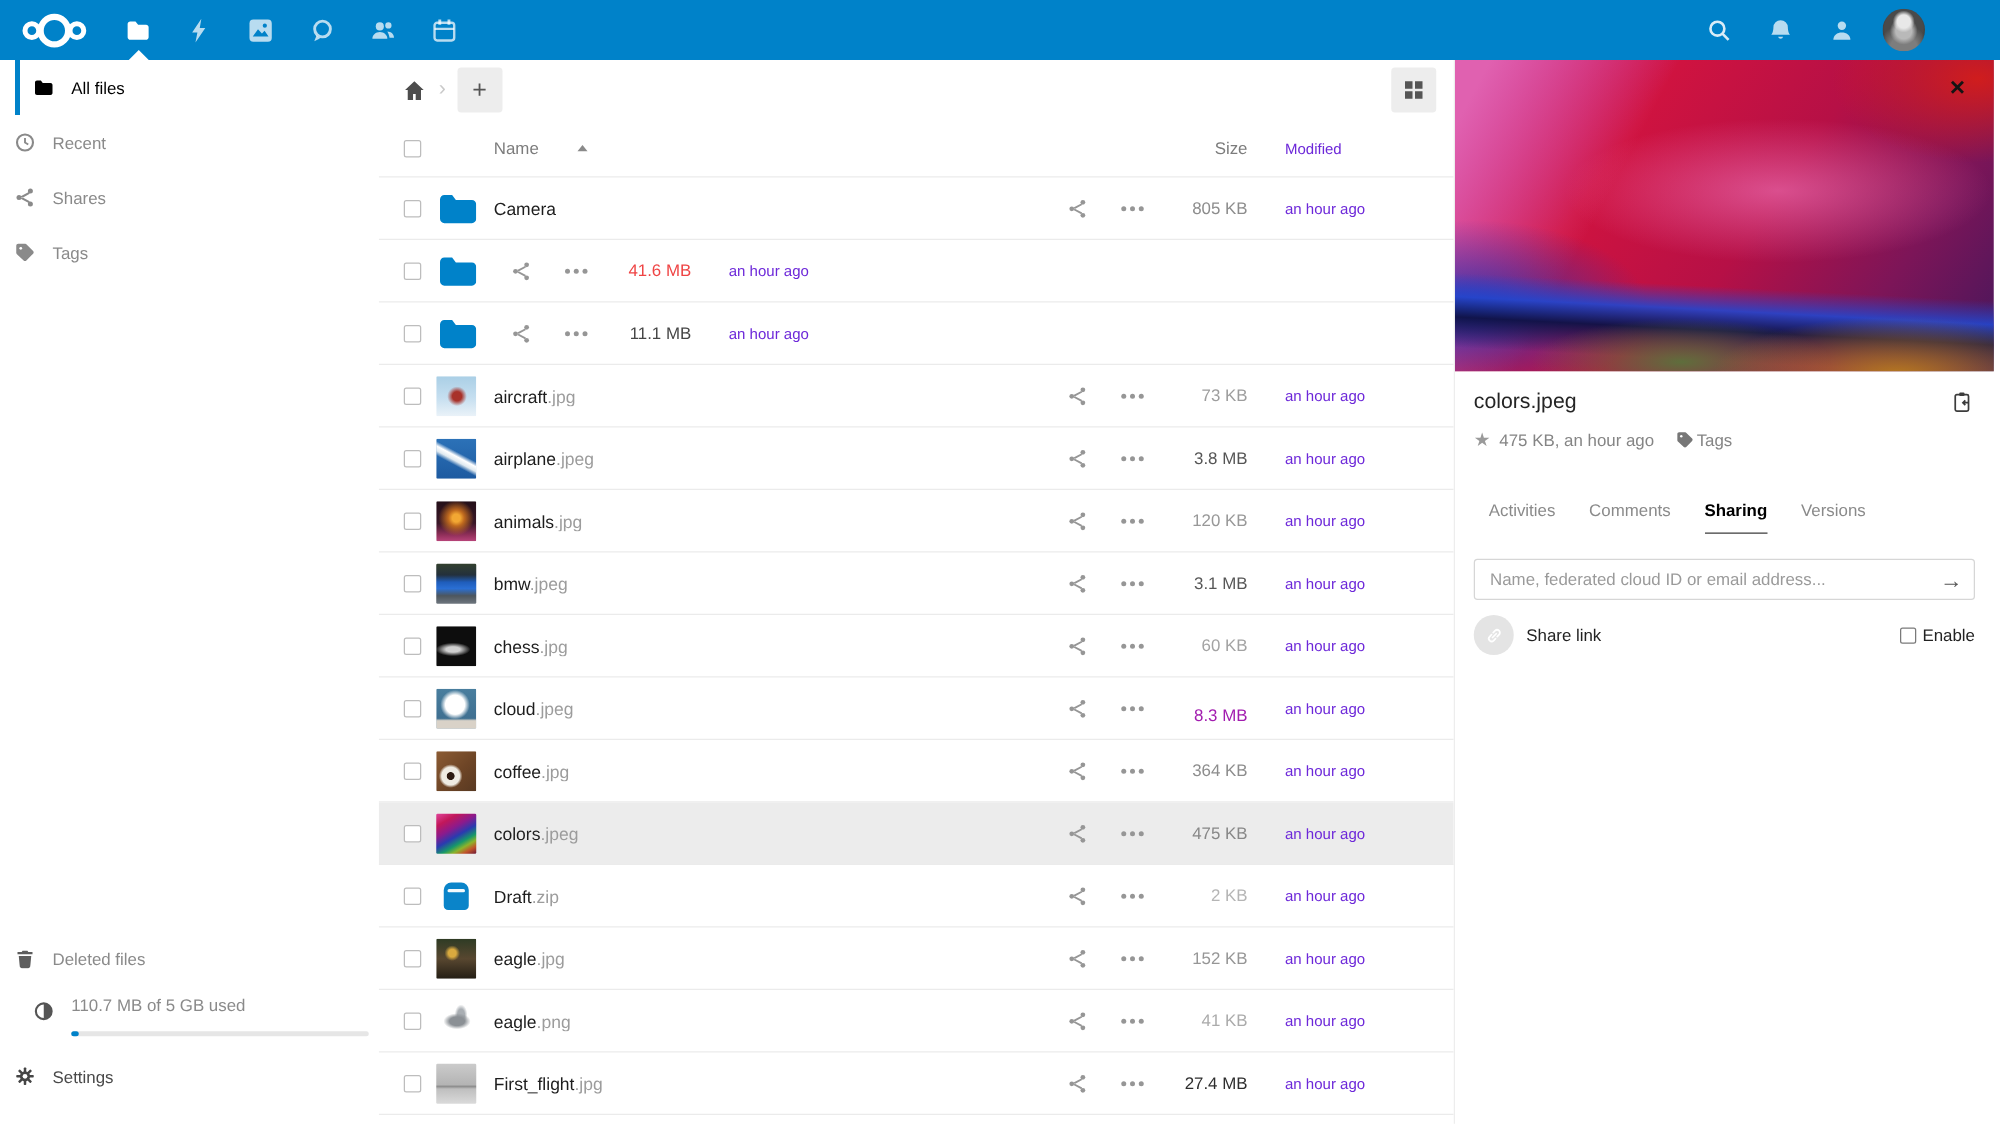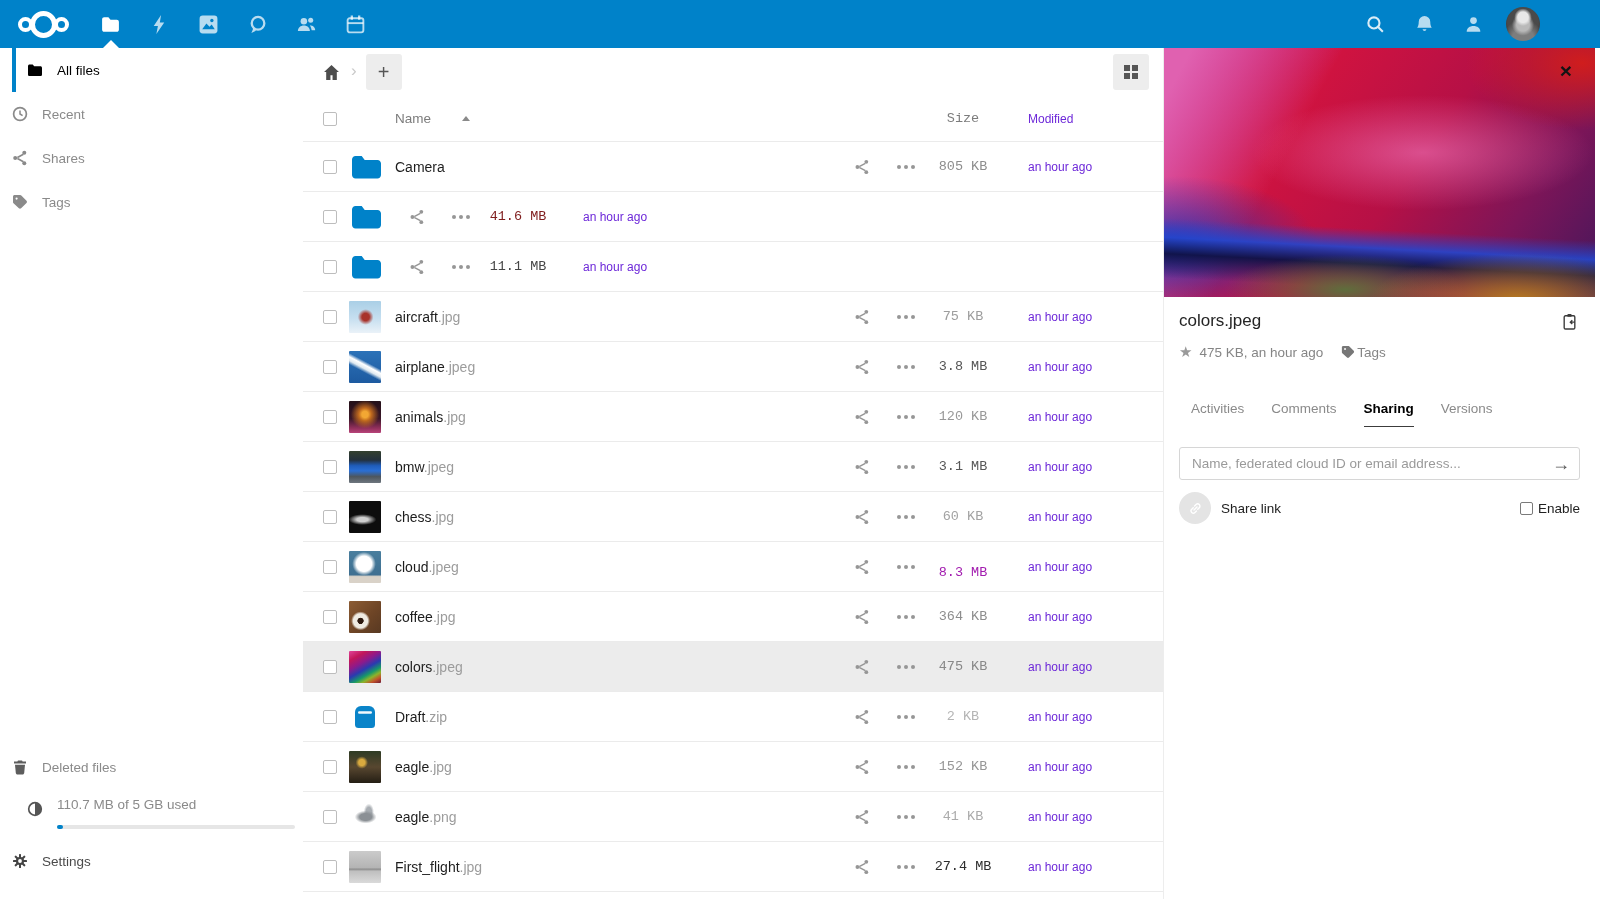--- a/index.html
+++ b/index.html
@@ -72,21 +72,21 @@
   .cb { width:14px; height:14px; border:1px solid #bdbdbd; border-radius:2px;
     background:#fff; display:inline-block; cursor:pointer; }
   .col-thumb { width:46px; display:flex; align-items:center; }
   .thumb { width:32px; height:32px; border-radius:1px; display:block; background-size:cover; }
   .thumb svg { width:32px; height:32px; display:block; }
   .col-name { flex:1; font-size:14px; color:#1d1d1d; white-space:nowrap; overflow:hidden;gap:24px; }
   .col-name .next { color:#9c9c9c; }
   .col-share { width:44px; display:flex; justify-content:center; cursor:pointer; }
   .col-menu { width:44px; display:flex; justify-content:center; gap:3px; cursor:pointer; }
   .col-menu i { width:4px; height:4px; border-radius:50%; background:#969696; }
-  .col-size { width:70px; text-align:center; font-size:13.5px;font-family:Liberation Mono, monospace; }
+  .col-size { width:70px; text-align:right; font-size:13.5px; }
   .col-mod { width:165px; padding-left:30px; font-size:12px; color:#6d28d9; }
   .thead .col-size { color:#7c7c7c; }
   .thead .col-name { color:#7c7c7c; font-size:13.5px; display:flex; align-items:center; }
   .sort-caret { margin-left:7px; width:0; height:0; border-left:4px solid transparent;
     border-right:4px solid transparent; border-bottom:5px solid #8a8a8a; display:inline-block; }
 
   
   .t-aircraft { background:
     radial-gradient(circle at 52% 50%, #a8322a 0 16%, rgba(168,50,42,0) 34%),
     linear-gradient(180deg,#aacfe6 0%,#c6dff0 55%,#eaf2f8 100%); }
@@ -414,21 +414,21 @@
                 <circle cx="12.3" cy="13.2" r="1.9"></circle>
                 <path d="m4.8 7 6.2-3.3.7 1.3-6.2 3.3zM4.8 9l6.2 3.3.7-1.3L5.5 7.7z"></path>
               </g>
             </svg>
     </div>
     <div class="col-menu">
             <i></i>
             <i></i>
             <i></i>
           </div>
-    <div class="col-size" style="color: #7f1d1d;">41.6 MB</div>
+    <div class="col-size" style="color: #ef4444;">41.6 MB</div>
     <div class="col-mod">an hour ago</div>
   </div>
         <div class="frow">
     <div class="col-check">
             <span class="cb"></span>
           </div>
     <div class="col-thumb">
             <span class="thumb">
               <svg viewBox="0 0 32 32">
                 <path d="M3 8.5C3 6.6 4.6 5 6.5 5h6.2l3 4h12.8c1.9 0 3.5 1.6 3.5 3.5V24c0 1.9-1.6 3.5-3.5 3.5h-22C4.6 27.5 3 25.9 3 24z" fill="#0082c9"></path>
@@ -469,21 +469,21 @@
                 <circle cx="12.3" cy="13.2" r="1.9"></circle>
                 <path d="m4.8 7 6.2-3.3.7 1.3-6.2 3.3zM4.8 9l6.2 3.3.7-1.3L5.5 7.7z"></path>
               </g>
             </svg>
     </div>
     <div class="col-menu">
             <i></i>
             <i></i>
             <i></i>
           </div>
-    <div class="col-size" style="color: rgb(157, 157, 157);">75 KB</div>
+    <div class="col-size" style="color: rgb(157, 157, 157);">73 KB</div>
     <div class="col-mod">an hour ago</div>
   </div>
         <div class="frow">
     <div class="col-check">
             <span class="cb"></span>
           </div>
     <div class="col-thumb">
             <span class="thumb t-airplane"></span>
           </div>
     <div class="col-name"><span class="nbase">airplane</span><span class="next">.jpeg</span></div>

